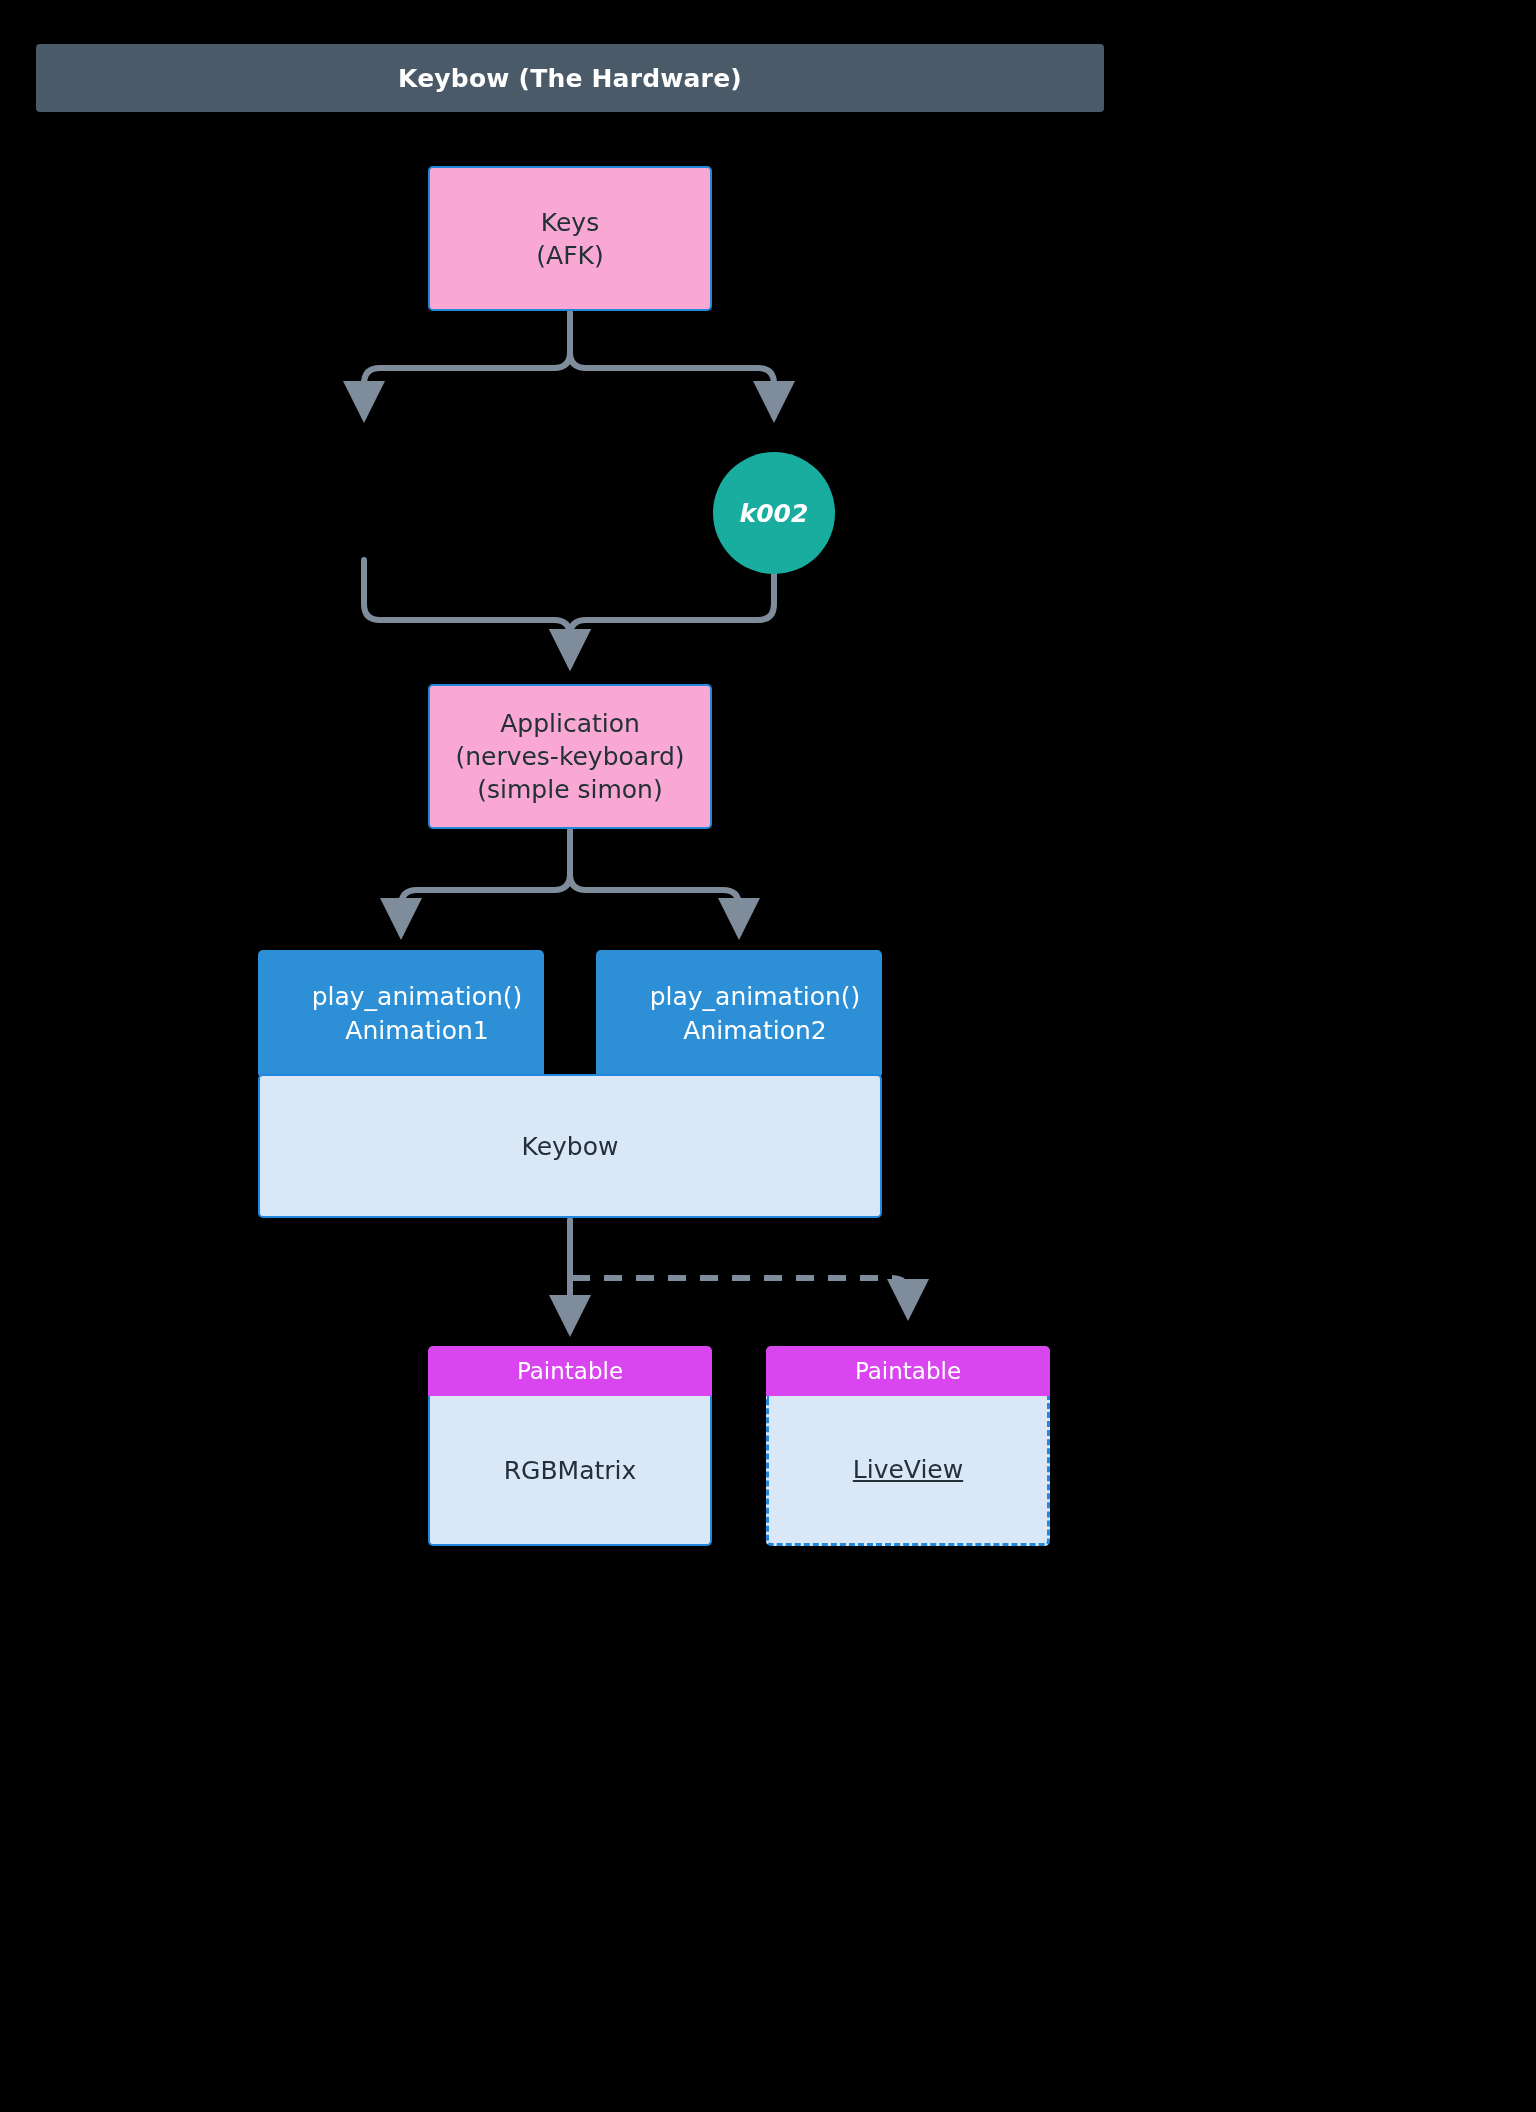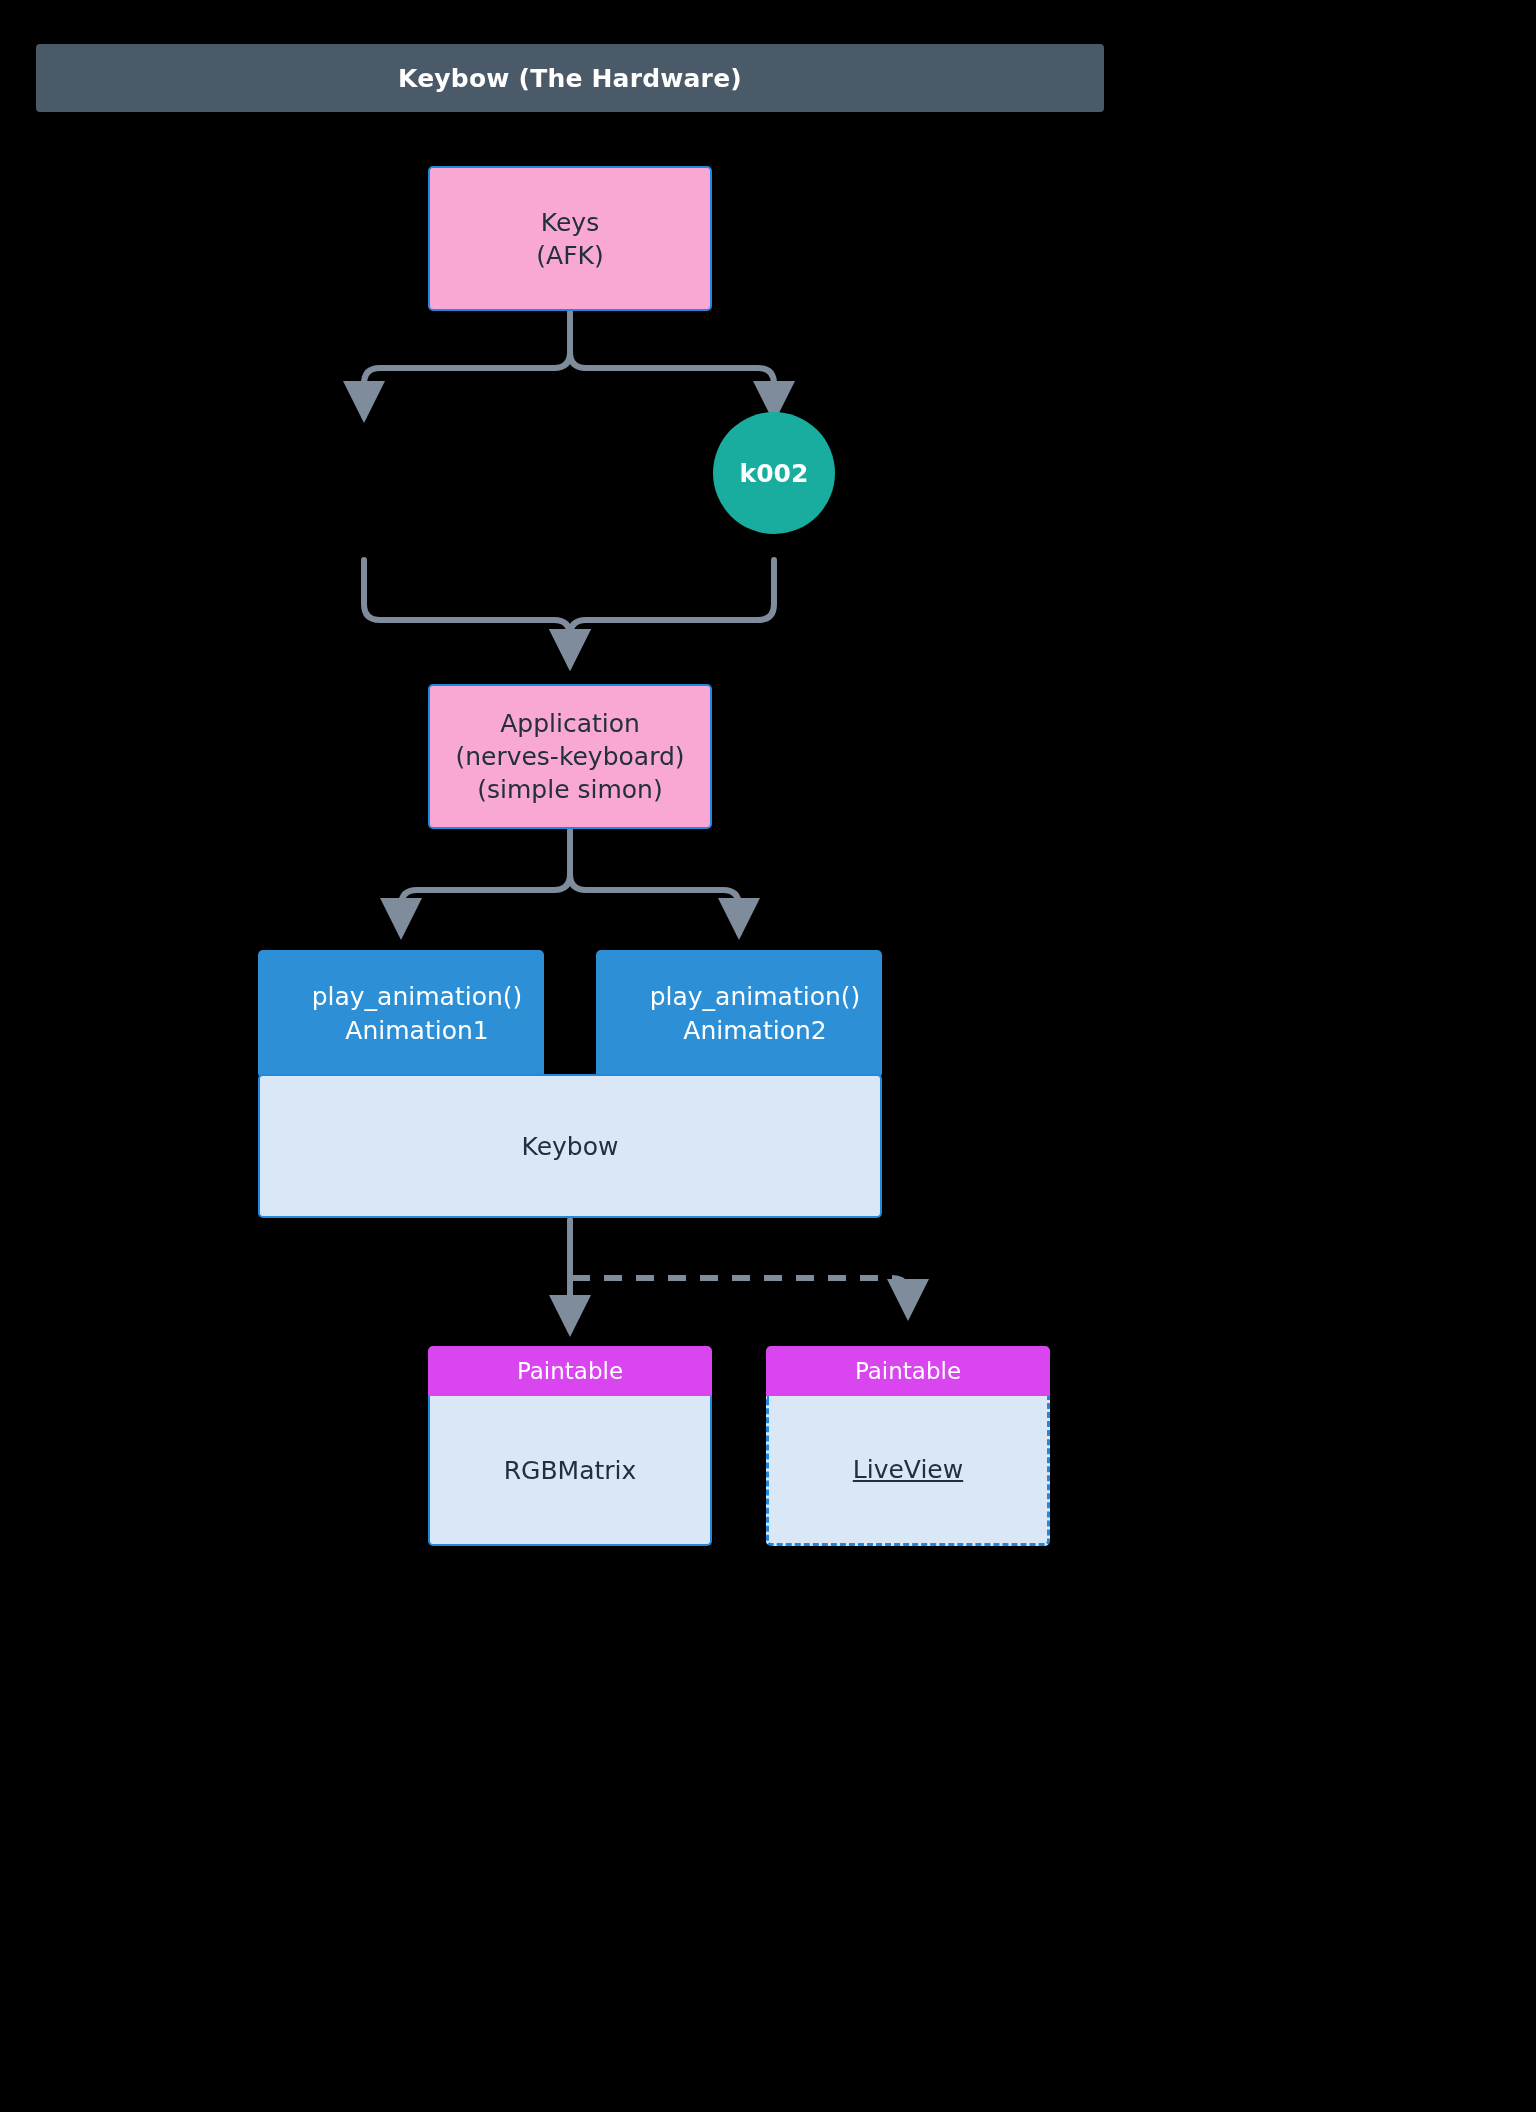--- a/index.html
+++ b/index.html
@@ -84,23 +84,24 @@
     font-weight: bold;
   }
   #k001-node {
     left: 303px;
     top: 429px;
     width: 122px;
     height: 122px;
   }
   #k002-node {
     left: 713px;
-    top: 404px;
+    top: 444px;
     width: 122px;
     height: 122px;
+    font-style: italic;
   }
 
   
   .bluebox {
     background: #2d8fd5;
     border-radius: 5px;
     color: #ffffff;
     font-size: 25px;
     line-height: 1.35;
     padding-left: 32px;

